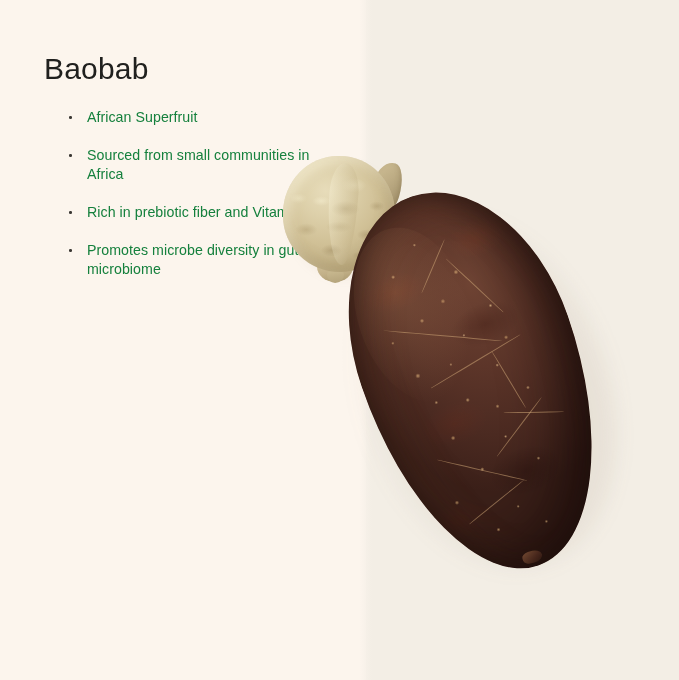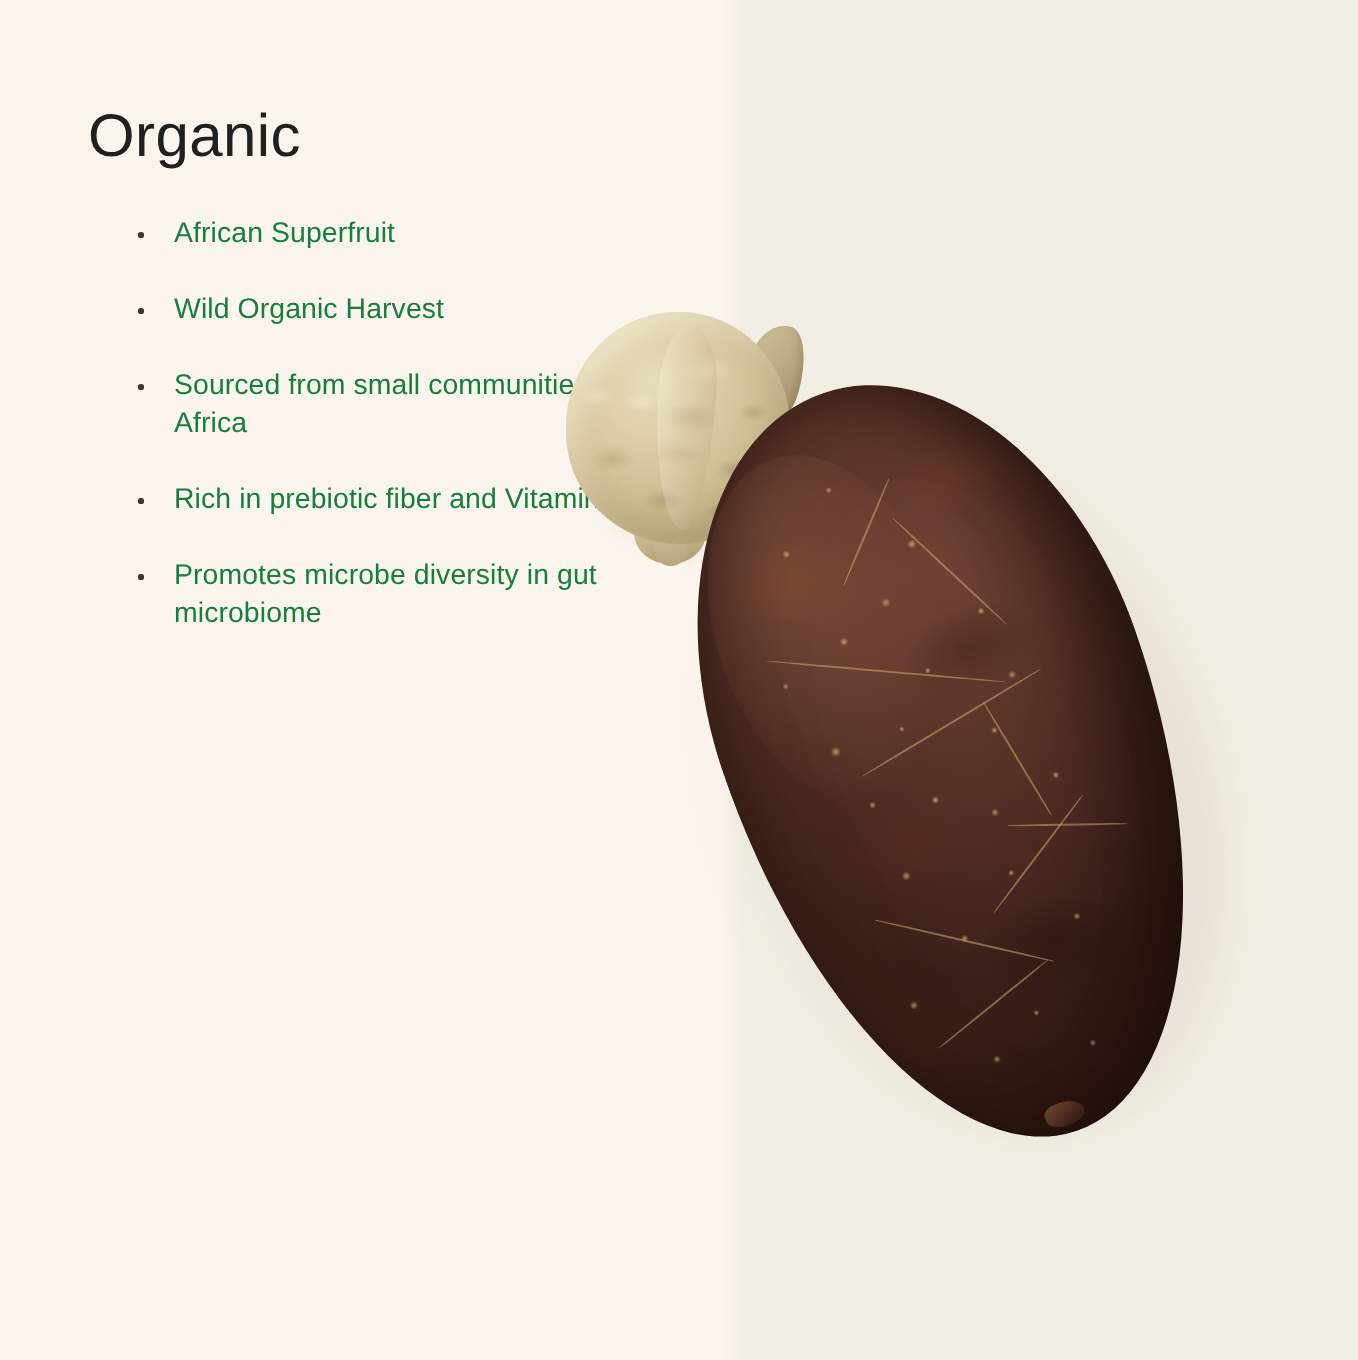--- a/index.html
+++ b/index.html
@@ -274,30 +274,26 @@
 <body>
 
 <div id="stage">
 
   <div class="bg-left"></div>
   <div class="bg-right"></div>
   <div class="bg-seam"></div>
 
   <div class="text-col">
 
-    <div class="title">Organic</div>
+    <div class="title">Baobab</div>
 
     <ul class="bullets">
       <li class="bullet">
         <span class="dot"></span>
         <span class="btext">African Superfruit</span>
-      </li>
-      <li class="bullet">
-        <span class="dot"></span>
-        <span class="btext">Wild Organic Harvest</span>
       </li>
       <li class="bullet">
         <span class="dot"></span>
         <span class="btext">Sourced from small communities in Africa</span>
       </li>
       <li class="bullet">
         <span class="dot"></span>
         <span class="btext">Rich in prebiotic fiber and Vitamin C</span>
       </li>
       <li class="bullet">

